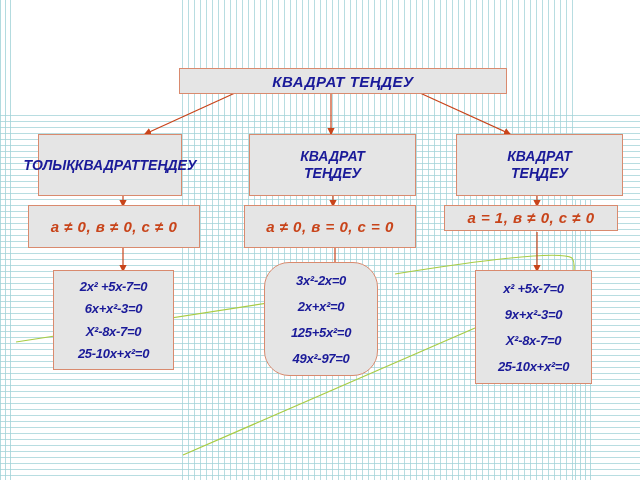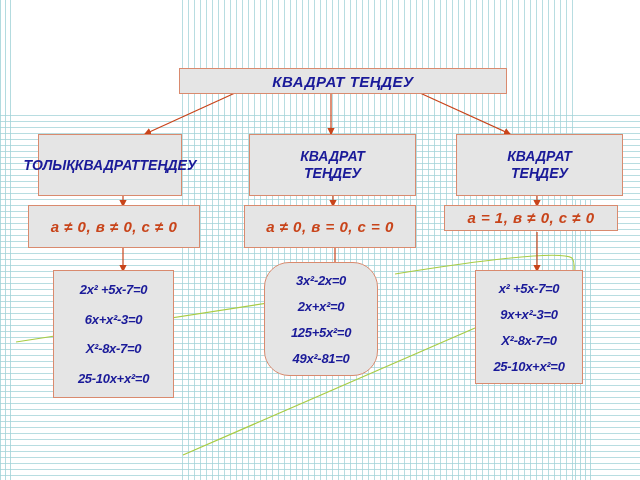--- a/index.html
+++ b/index.html
@@ -72,30 +72,30 @@
 <div class="box cond" style="left:28px; top:205px; width:172px; height:43px; padding:0 8px;">
   <span>a ≠ 0, в ≠ 0, c ≠ 0</span>
 </div>
 <div class="box cond" style="left:244px; top:205px; width:172px; height:43px; padding:16px 8px;">
   <span>a ≠ 0, в = 0, c = 0</span>
 </div>
 <div class="box cond" style="left:444px; top:205px; width:174px; height:26px;">
   <span>a = 1, в ≠ 0, c ≠ 0</span>
 </div>
 
-<div class="box eqs" style="left:53px; top:270px; width:121px; height:128px;">
+<div class="box eqs" style="left:53px; top:270px; width:121px; height:100px;">
   <span class="eq">2x² +5x-7=0</span>
   <span class="eq">6x+x²-3=0</span>
   <span class="eq">X²-8x-7=0</span>
   <span class="eq">25-10x+x²=0</span>
 </div>
 <div class="box eqs" style="left:264px; top:262px; width:114px; height:114px;border-radius:25px;">
   <span class="eq">3x²-2x=0</span>
   <span class="eq">2x+x²=0</span>
   <span class="eq">125+5x²=0</span>
-  <span class="eq">49x²-81=0</span>
+  <span class="eq">49x²-97=0</span>
 </div>
-<div class="box eqs" style="left:475px; top:270px; width:108px; height:114px;">
+<div class="box eqs" style="left:475px; top:270px; width:117px; height:114px;">
   <span class="eq">x² +5x-7=0</span>
   <span class="eq">9x+x²-3=0</span>
   <span class="eq">X²-8x-7=0</span>
   <span class="eq">25-10x+x²=0</span>
 </div>
 
 </body></html>

